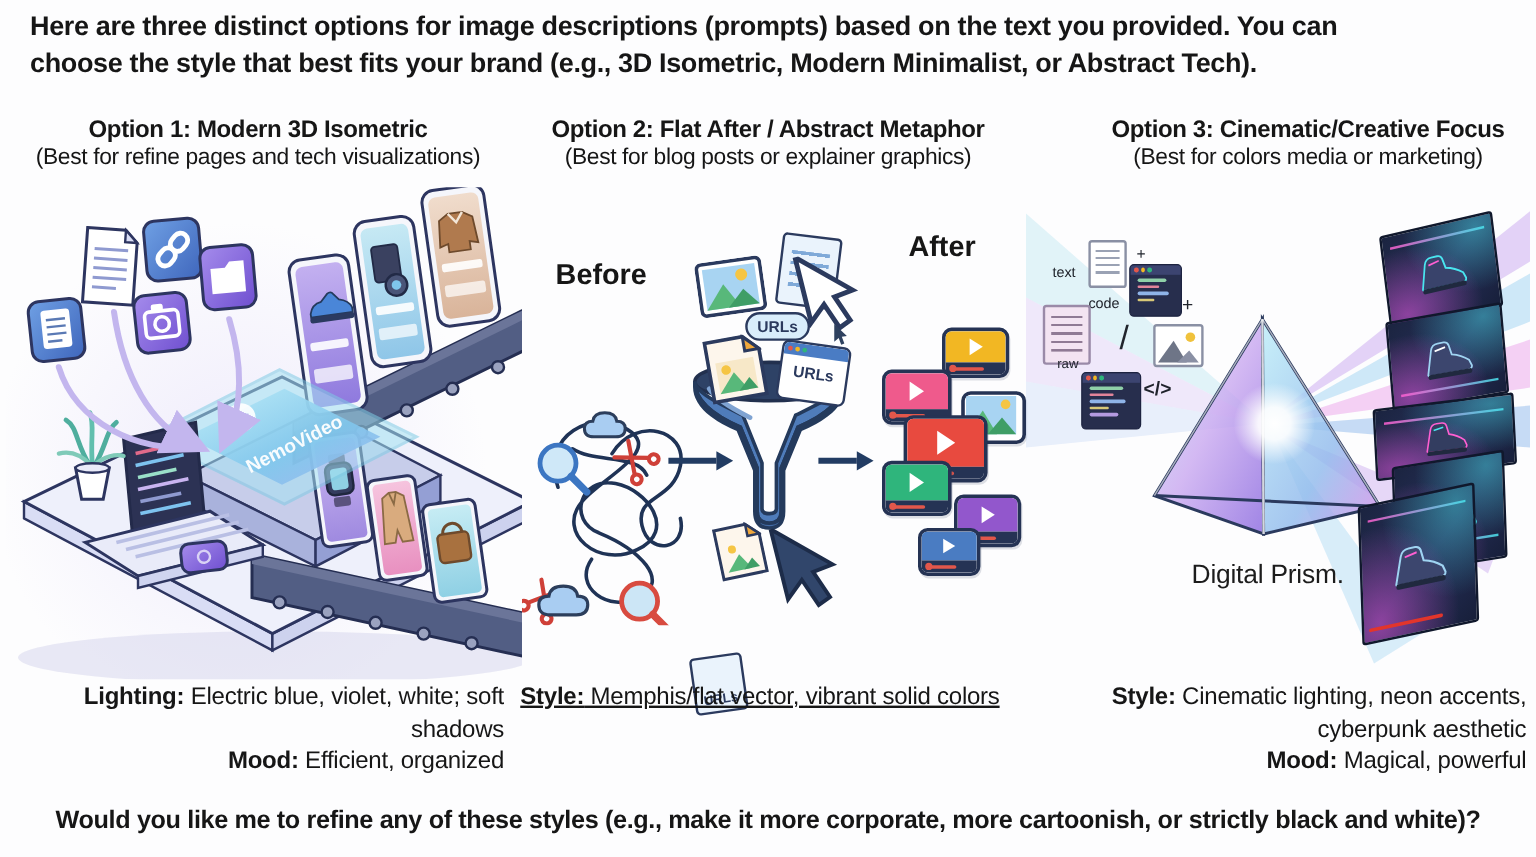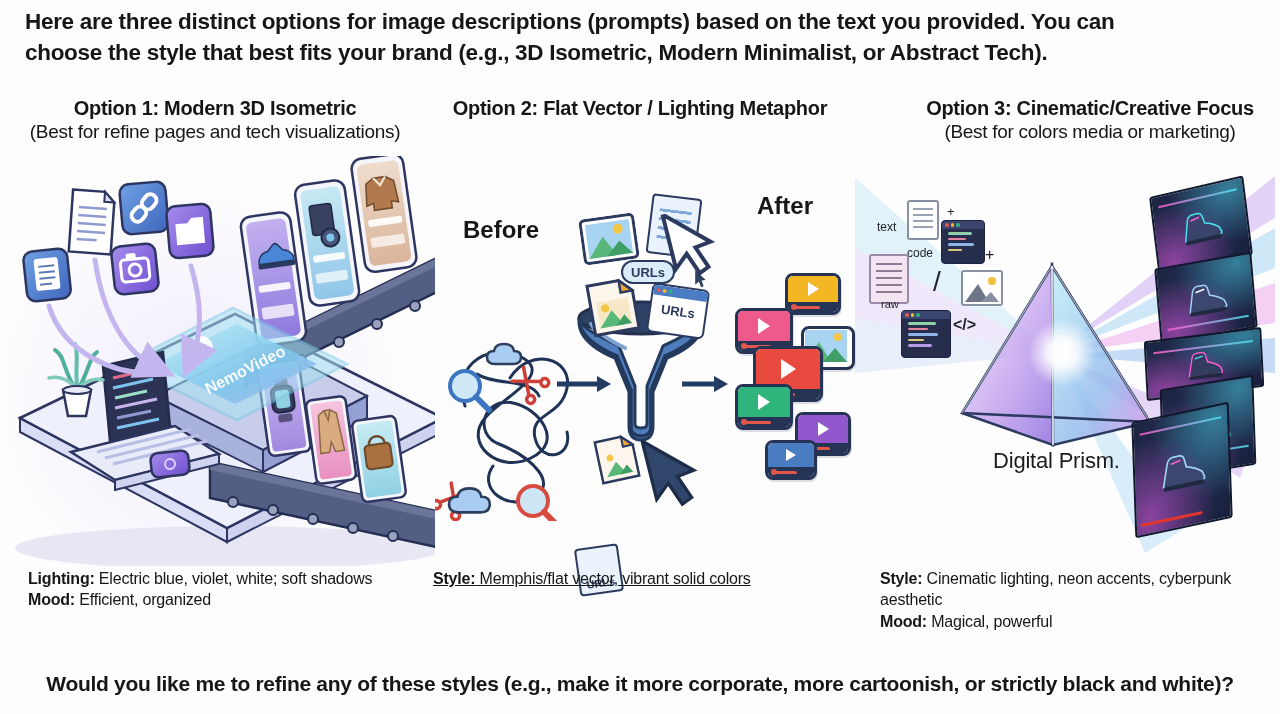--- a/index.html
+++ b/index.html
@@ -9,21 +9,21 @@
     font-family:"Liberation Sans","DejaVu Sans",sans-serif;
   }
   .abs{position:absolute;}
   
   #header{top:7px;left:25px;width:1230px;text-align:left;
     font-size:22.5px;font-weight:700;line-height:1.37;letter-spacing:-0.3px;}
   .col-header{top:97px;text-align:center;}
   .col-header h2{margin:0;font-size:20px;font-weight:700;letter-spacing:-0.3px;}
   .col-header p{margin:1px 0 0 0;font-size:19px;font-weight:400;letter-spacing:-0.3px;}
   #colhead1{left:0;width:430px;} #colhead2{left:430px;width:420px;} #colhead3{left:875px;width:430px;}
-  .caption{top:568px;font-size:16px;line-height:1.33;letter-spacing:-0.2px;}
+  .caption{top:568px;font-size:20px;line-height:1.33;letter-spacing:-0.2px;text-align:right;}
   #cap1{left:28px;width:392px;} #cap2{left:433px;width:400px;text-decoration:underline;} #cap3{left:880px;width:392px;}
   .caption b{font-weight:700;}
   #footer{top:672px;left:0;width:1280px;text-align:center;
     font-size:21px;font-weight:700;letter-spacing:-0.3px;}
   
   #illus1{left:5px;top:156px;width:430px;height:410px;
     background:radial-gradient(ellipse at 45% 58%,rgba(205,195,245,0.30),transparent 62%);}
   #illus2{left:435px;top:158px;width:425px;height:405px;}
   #illus3{left:855px;top:158px;width:425px;height:405px;}
   
@@ -65,21 +65,22 @@
 <div id="header" class="abs">
   <span>Here are three distinct options for image descriptions (prompts) based on the text you provided. You can</span><br>
   <span>choose the style that best fits your brand (e.g., 3D Isometric, Modern Minimalist, or Abstract Tech).</span>
 </div>
 
 <div id="colhead1" class="abs col-header">
   <h2>Option 1: Modern 3D Isometric</h2>
   <p>(Best for refine pages and tech visualizations)</p>
 </div>
 <div id="colhead2" class="abs col-header">
-  <h2>Option 2: Flat Vector / Lighting Metaphor</h2>
+  <h2>Option 2: Flat After / Abstract Metaphor</h2>
+  <p>(Best for blog posts or explainer graphics)</p>
 </div>
 <div id="colhead3" class="abs col-header">
   <h2>Option 3: Cinematic/Creative Focus</h2>
   <p>(Best for colors media or marketing)</p>
 </div>
 
 <div id="illus1" class="abs">
 <svg width="430" height="410" viewBox="0 0 430 410">
   <defs>
     <linearGradient id="g-glass" x1="0" y1="0" x2="1" y2="1">
@@ -580,21 +581,21 @@
   <div class="abs neon-panel" style="left:278px;top:254px;width:94px;height:112px;transform:rotate(-2deg) skewY(-10deg);">
     <div class="neon-line" style="top:10%;"></div>
     <svg width="56" height="46" viewBox="0 0 50 40">
       <path d="M8,32 L12,12 Q13,7 18,7 L23,7 Q26,7 27,10 L29,18 Q37,20 43,25 L45,30 Q45,33 41,33 L11,33 Q8,33 8,32 Z" fill="#3c466e" stroke="#9fd4f2" stroke-width="1.5"></path>
       <rect x="8" y="32" width="37" height="4" rx="2" fill="#20293f"></rect>
       <line x1="15" y1="13" x2="24" y2="11" stroke="#ff5fd2" stroke-width="1.5"></line>
     </svg>
     <div style="position:absolute;left:4%;right:30%;bottom:7%;height:3px;background:#e2352b;border-radius:2px;"></div>
   </div>
 
-  <div class="abs" id="prism-caption" style="left:138px;top:290px;">Digital Prism.</div>
+  <div class="abs" id="prism-caption" style="left:138px;top:308px;">Digital Prism.</div>
 </div>
 
 <div id="cap1" class="abs caption">
   <b>Lighting:</b><span> Electric blue, violet, white; soft shadows</span><br>
   <b>Mood:</b><span> Efficient, organized</span>
 </div>
 <div id="cap2" class="abs caption">
   <b>Style:</b><span> Memphis/flat vector, vibrant solid colors</span>
 </div>
 <div id="cap3" class="abs caption">

